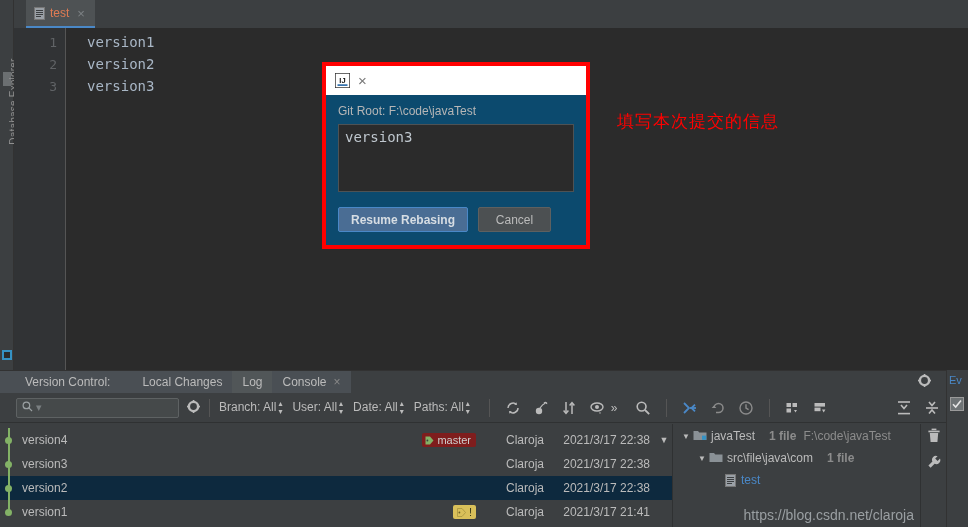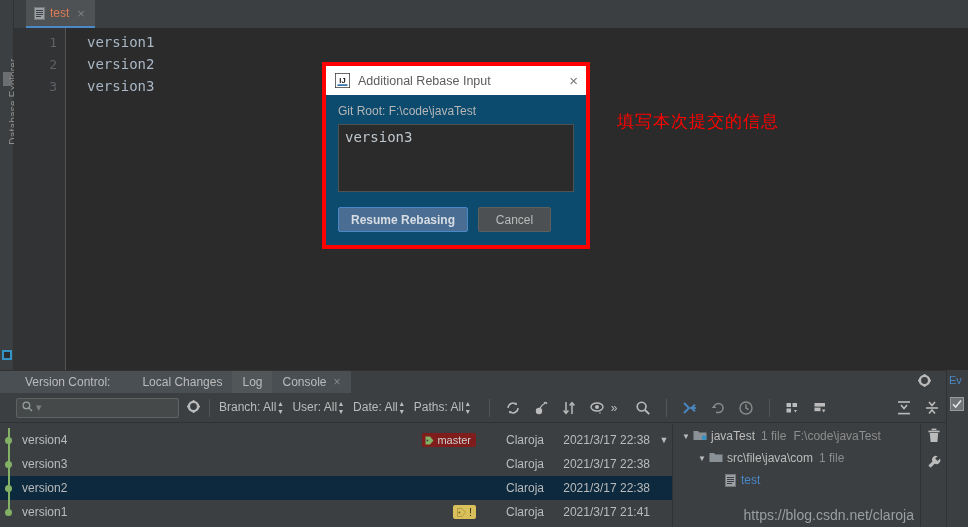--- a/index.html
+++ b/index.html
@@ -199,21 +199,21 @@
 
   
   .details {
     position: absolute; left: 672px; top: 0; right: 0; bottom: 0;
     background: #3c3f41; border-left: 1px solid #2f3132;
   }
   .trow { position: absolute; left: 0; height: 22px; display: flex; align-items: center; white-space: nowrap; }
   .tri { width: 14px; text-align: center; color: #bbb; font-size: 8px; }
   .folder-icon { width: 14px; height: 12px; margin-right: 4px; }
   .tname { color: #bbbbbb; font-size: 12px; }
-  .tcount { color: #8c8c8c; font-size: 12px; margin-left: 6px; }
+  .tcount { color: #8c8c8c; font-size: 12px; margin-left: 14px; font-weight: bold; }
   .tpath { color: #8c8c8c; font-size: 12px; margin-left: 7px; }
   .tfile { color: #4a88c7; font-size: 12px; }
   .details-tools {
     position: absolute; right: 0; top: 0; width: 26px; bottom: 0;
     border-left: 1px solid #2f3132;
   }
   .watermark {
     position: absolute; right: 32px; bottom: 4px;
     color: #9a9fa2; font-size: 14px; white-space: nowrap;
   }
@@ -269,21 +269,20 @@
   <div class="dlg-outline">
     <div class="dlg">
       <div class="dlg-title">
         <span>
           <svg class="ij-icon" viewBox="0 0 15 15" xmlns="http://www.w3.org/2000/svg">
             <rect x="0" y="0" width="15" height="15" fill="#ffffff" stroke="#2a2a2a" stroke-width="1.4"></rect>
             <text x="7.5" y="9.6" font-family="Liberation Sans, sans-serif" font-size="7.5" font-weight="bold" fill="#111" text-anchor="middle">IJ</text>
             <rect x="2.5" y="11.3" width="10" height="1.6" fill="#2265a6"></rect>
           </svg>
         </span>
-        <span class="t">Additional Rebase Input</span>
         <span class="x">×</span>
       </div>
       <div class="dlg-body">
         <div class="dlg-root">Git Root: F:\code\javaTest</div>
         <textarea class="dlg-ta" placeholder="" style="">version3</textarea>
         <div class="dlg-buttons">
           <div class="btn btn-primary">Resume Rebasing</div>
           <div class="btn btn-default">Cancel</div>
         </div>
       </div>

